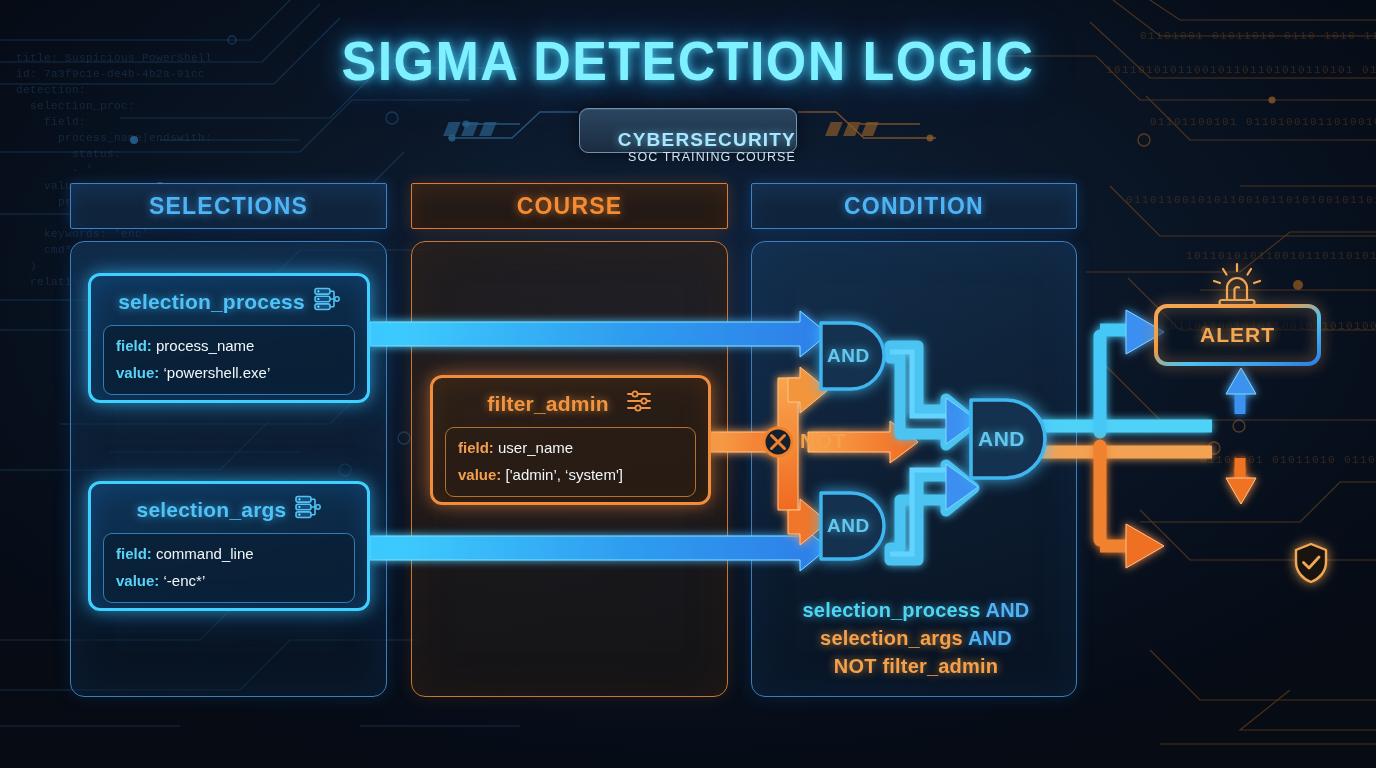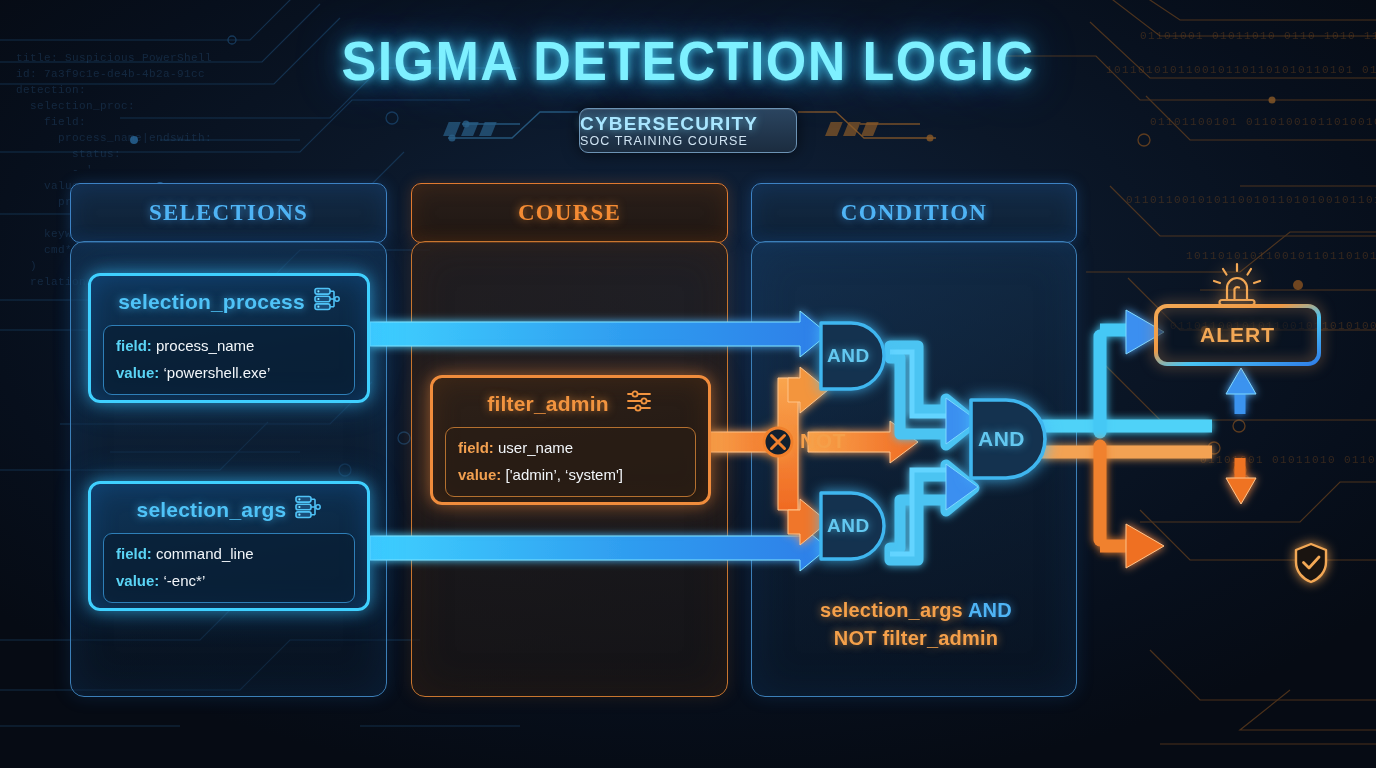--- a/index.html
+++ b/index.html
@@ -33,32 +33,32 @@
     position:absolute; left:0; right:0; top:28px; text-align:center;
     font-size:56px; font-weight:bold; letter-spacing:1.5px;
     color:#7ef0ff;
     text-shadow:0 0 10px rgba(80,220,255,.85),0 0 26px rgba(50,190,255,.65),0 0 54px rgba(30,150,255,.45);
     transform:scaleX(.93); transform-origin:center;
   }
   .badge{
     position:absolute; left:50%; top:108px; transform:translateX(-50%);
     width:218px; height:45px; border-radius:9px;
     background:linear-gradient(180deg,#2b4560 0%,#22374e 55%,#1b2c3f 100%);
-    border:1px solid #6d93b4; text-align:left; padding-top:4px;
+    border:1px solid #6d93b4; text-align:right; padding-top:20px;
     box-shadow:0 0 16px rgba(0,0,0,.6), inset 0 1px 0 rgba(255,255,255,.10);
   }
   .badge .b1{ font-size:19px; font-weight:bold; letter-spacing:1.2px; color:#a9e6ff;
               text-shadow:0 0 8px rgba(120,220,255,.7); }
   .badge .b2{ font-size:12.5px; letter-spacing:1.1px; color:#cfe3f2; margin-top:-1px; }
 
   
   .colhead{
-    position:absolute; height:60px; border-radius:10px;
+    position:absolute; height:46px; border-radius:2px;
     display:flex; align-items:center; justify-content:center;
-    font-size:23px; font-weight:bold; letter-spacing:1.2px;font-family:Liberation Serif, serif;
+    font-size:23px; font-weight:bold; letter-spacing:1.2px;
   }
   .colhead.blue{
     background:linear-gradient(180deg,#132b46 0%,#0e2034 100%);
     border:1.5px solid #3d82c4; color:#4fb4f5;
     text-shadow:0 0 9px rgba(70,170,250,.75);
     box-shadow:0 0 14px rgba(40,120,200,.28), inset 0 0 22px rgba(20,70,130,.35);
   }
   .colhead.orange{
     background:linear-gradient(180deg,#2a1f1a 0%,#1f1713 100%);
     border:1.5px solid #e07a30; color:#f58b33;
@@ -502,20 +502,24 @@
   <div class="notnode" style="left:761px; top:425px;">
     <svg width="34" height="34" viewBox="0 0 34 34" style="filter:drop-shadow(0 0 6px rgba(245,150,60,.85))">
       <circle cx="17" cy="17" r="14" fill="#12202f" stroke="#f0802c" stroke-width="3"></circle>
       <path d="M10.5 10.5 L23.5 23.5 M23.5 10.5 L10.5 23.5" stroke="#f0802c" stroke-width="3" stroke-linecap="round"></path>
     </svg>
   </div>
   <div class="notlabel" style="left:800px; top:429px;">NOT</div>
 
   <div class="formula" style="left:766px; top:596px; width:300px;">
     <div>
+      <span class="cyan">selection_process</span>
+      <span class="blu">AND</span>
+    </div>
+    <div>
       <span class="orng">selection_args</span>
       <span class="blu">AND</span>
     </div>
     <div>
       <span class="orng">NOT</span>
       <span class="orng">filter_admin</span>
     </div>
   </div>
 
   <span class="icon-abs" style="left:1206px; top:262px;">

